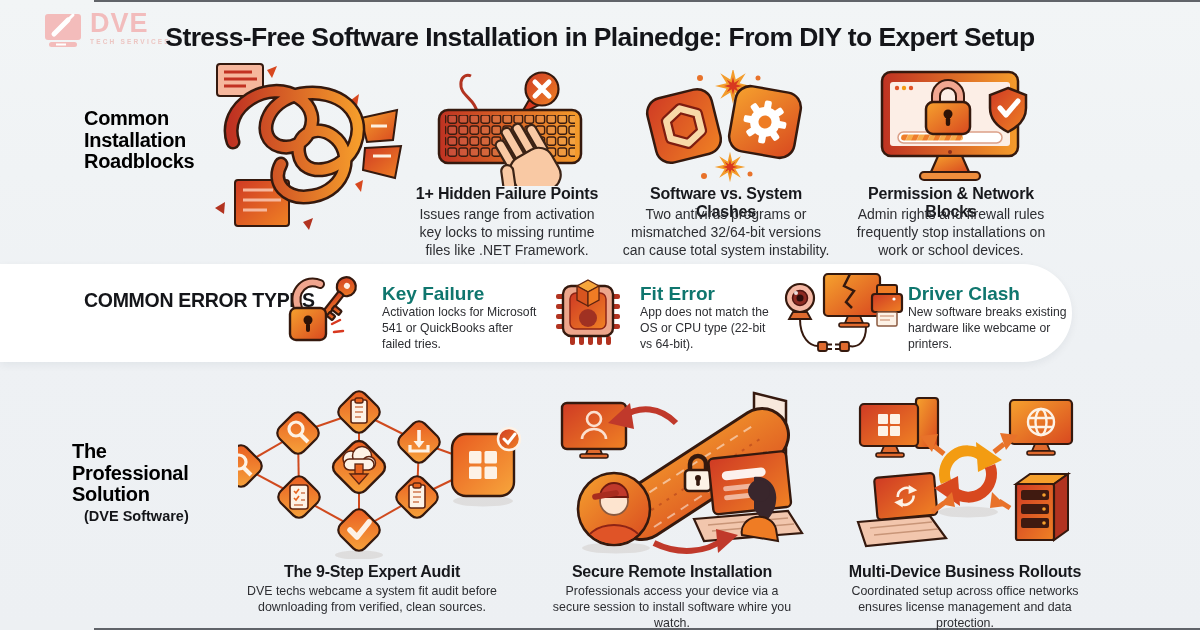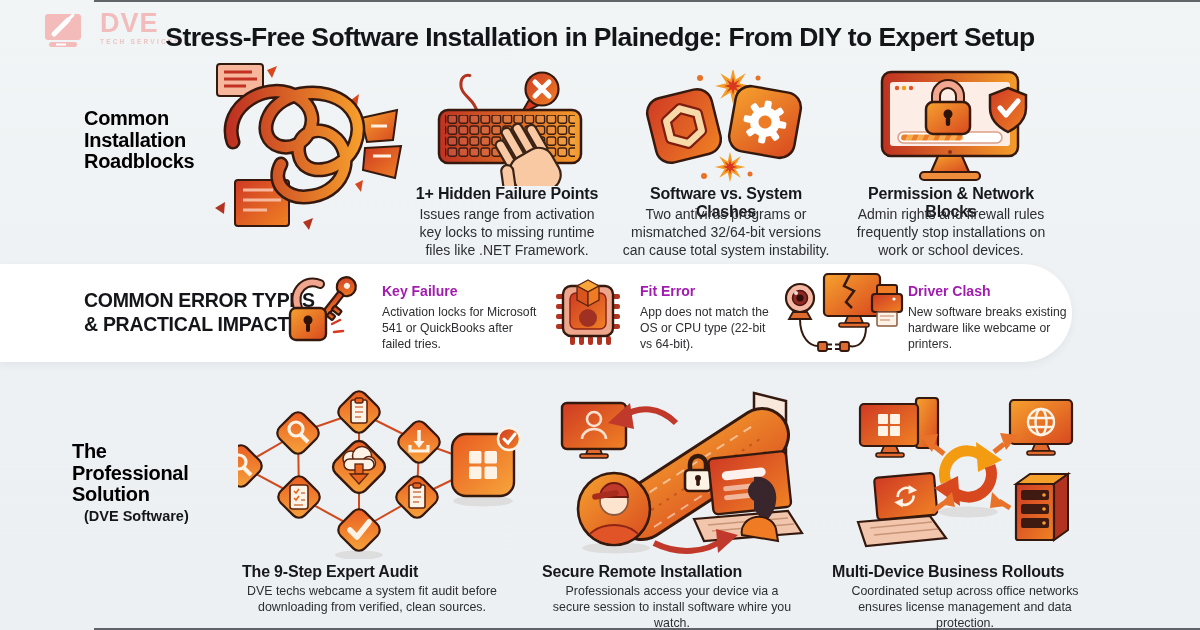--- a/index.html
+++ b/index.html
@@ -5,41 +5,41 @@
   html,body{margin:0;padding:0}
   body{
     width:1200px;height:630px;position:relative;overflow:hidden;
     background:linear-gradient(180deg,#f2f5f6 0%,#eef1f4 55%,#edf0f3 100%);
     font-family:"Liberation Sans",sans-serif;color:#17181c;
   }
   .abs{position:absolute}
   .edge{position:absolute;left:94px;right:0;height:2px;background:#3c4046;opacity:.8}
   .edge-top{top:0}.edge-bottom{bottom:0}
 
-  .logo{left:44px;top:10px;display:flex;align-items:flex-start;gap:16px}
+  .logo{left:44px;top:10px;display:flex;align-items:flex-start;gap:6px}
   .logo-name{font-size:27px;font-weight:800;color:#f2bcbc;letter-spacing:1px;line-height:26px}
   .logo-tagline{font-size:6.5px;font-weight:700;color:#ecc6c3;letter-spacing:2.2px;margin-top:2px}
 
   .title{left:0;right:0;top:14px;text-align:center;font-size:26.5px;font-weight:800;
          letter-spacing:-0.6px;color:#141519}
 
   .side-label{font-size:20px;font-weight:700;line-height:21.5px;letter-spacing:-0.3px;color:#000000}
   .side-sub{font-size:14.5px;font-weight:700;color:#141519}
 
   .t-col-h{font-size:16px;font-weight:800;letter-spacing:-0.2px;text-align:center;color:#17181c}
   .t-col-p{font-size:14px;line-height:1.28;text-align:center;color:#2d2e32}
 
   .band{left:0;top:264px;width:1072px;height:98px;background:#ffffff;
         border-radius:0 49px 49px 0;box-shadow:0 3px 9px rgba(25,35,45,0.06)}
   .band-heading{left:84px;top:288px;font-size:19.5px;font-weight:800;line-height:24px;
                 letter-spacing:-0.3px;color:#141519}
-  .b-item-h{font-size:14px;font-weight:800;color:#a21caf}
+  .b-item-h{font-size:19px;font-weight:800;color:#0f766e}
   .b-item-p{font-size:12.2px;line-height:1.32;color:#2d2e32}
 
-  .s-col-h{font-size:16px;font-weight:800;letter-spacing:-0.2px;text-align:left;color:#17181c}
+  .s-col-h{font-size:16px;font-weight:800;letter-spacing:-0.2px;text-align:center;color:#17181c}
   .s-col-p{font-size:12.4px;line-height:1.3;text-align:center;color:#2d2e32}
 </style>
 </head>
 <body>
 
 <svg width="0" height="0" style="position:absolute">
   <defs>
     <linearGradient id="g-ro" x1="0" y1="0" x2="1" y2="0">
       <stop offset="0" stop-color="#bf3222"></stop>
         <stop offset="1" stop-color="#f59c2b"></stop>
@@ -185,21 +185,20 @@
     <path d="M0,-22 L18,-15 V-2 C18,10 10,17 0,22 C-10,17 -18,10 -18,-2 V-15 Z" fill="url(#g-rd)" stroke="#35190e" stroke-width="2.5"></path>
     <path d="M-8,-2 L-2,5 L10,-9" stroke="#ffffff" stroke-width="5" fill="none" stroke-linecap="round" stroke-linejoin="round"></path>
   </g>
 </svg>
 <div class="abs t-col-h" style="left:846px;top:185px;width:210px">Permission &amp; Network Blocks</div>
 <div class="abs t-col-p" style="left:851px;top:206px;width:200px">Admin rights and firewall rules frequently stop installations on work or school devices.</div>
 
 <div class="abs band"></div>
 <div class="abs band-heading">
   <div>COMMON ERROR TYPES</div>
-  <div>&amp; PRACTICAL IMPACT</div>
 </div>
 
 <svg class="abs" style="left:286px;top:272px" width="88" height="82" viewBox="0 0 88 82">
   <path d="M12,36 C6,18 20,6 34,12" fill="none" stroke="#35190e" stroke-width="10" stroke-linecap="round"></path>
   <path d="M12,36 C6,18 20,6 34,12" fill="none" stroke="#f0a58e" stroke-width="6" stroke-linecap="round"></path>
   <g transform="translate(64,10) rotate(38)" fill="url(#g-rd)" stroke="#35190e" stroke-width="2.2">
     <circle cy="6" r="9.5"></circle>
     <rect x="-3.2" y="14" width="6.4" height="28" rx="2"></rect>
     <rect x="2.5" y="28" width="9" height="5" rx="1"></rect>
     <rect x="2.5" y="36" width="7" height="5" rx="1"></rect>

